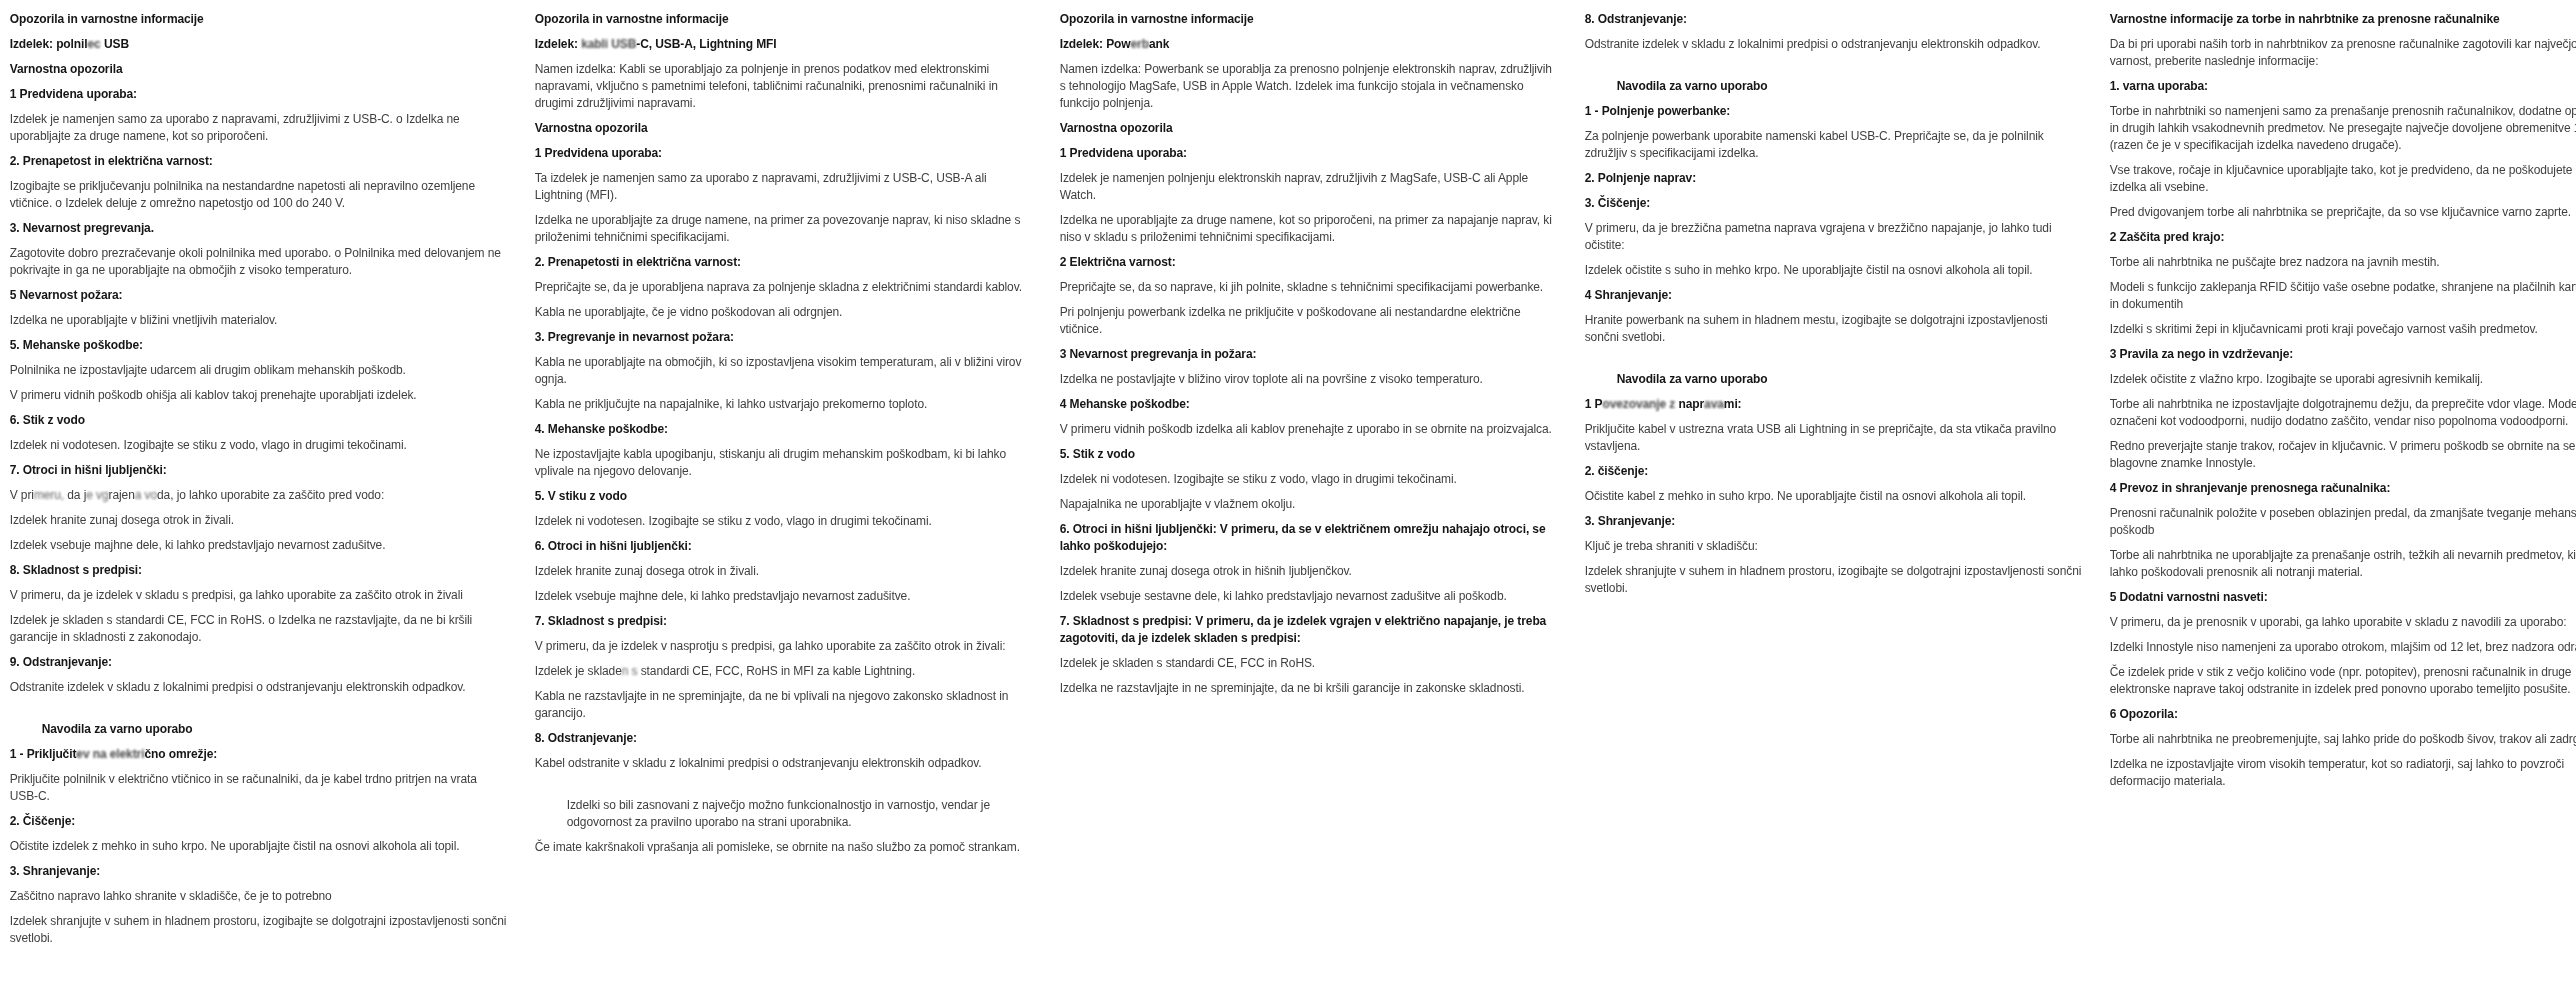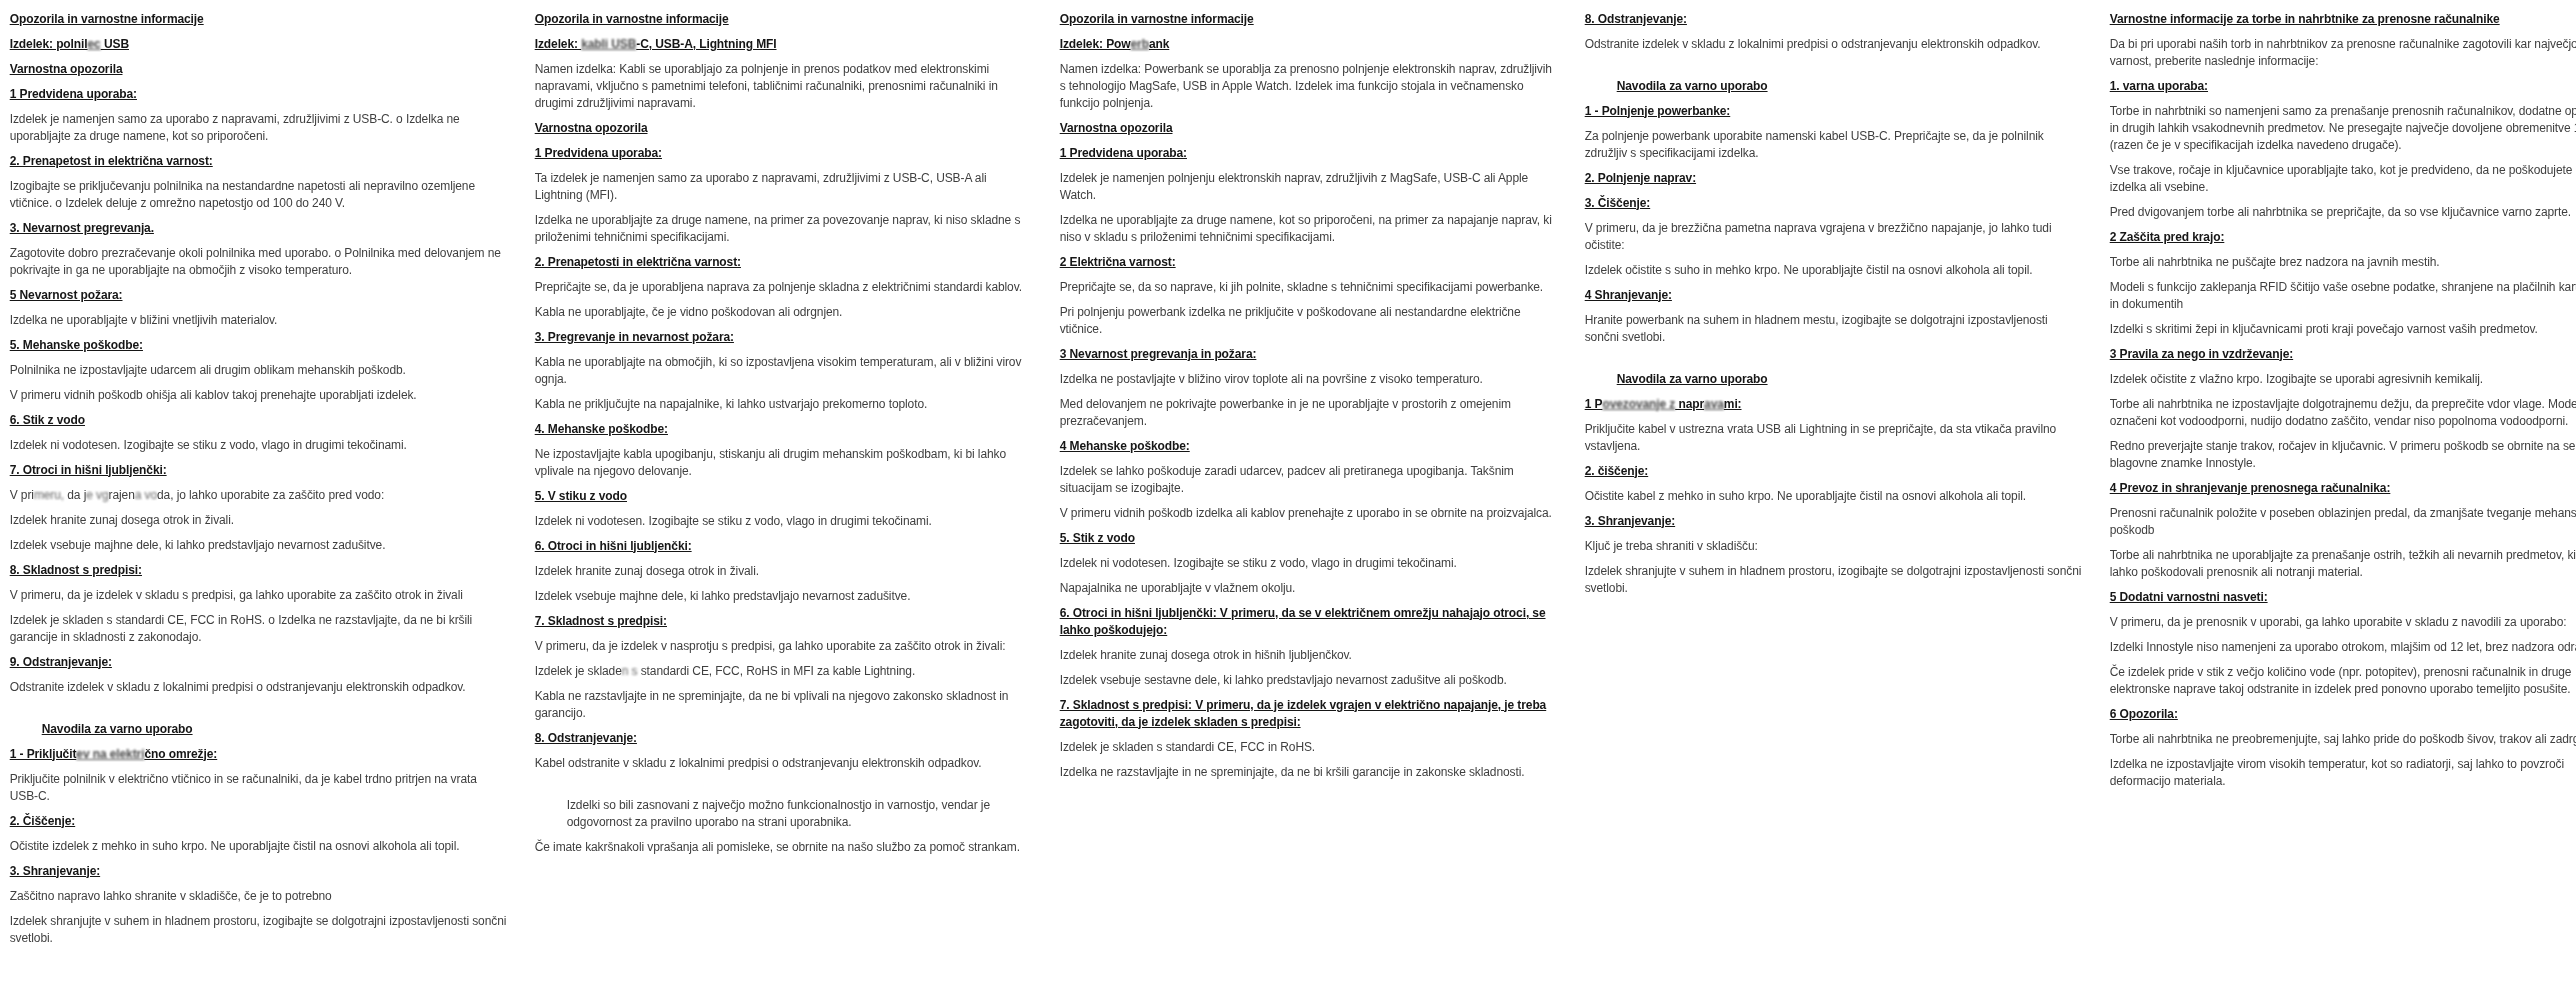--- a/index.html
+++ b/index.html
@@ -25,21 +25,20 @@
   }
   .col p, .col h3 {
     margin: 0 0 8px 0;
     font-size: 12px;
     line-height: 17px;
     letter-spacing: -0.1px;
   }
   .col h3 {
     font-weight: 700;
     color: #161616;
-    text-decoration: underline;
   }
   .col p {
     font-weight: 400;
     color: #3f3f3f;
   }
   .gap {
     margin-top: 25px !important;
     padding-left: 32px;
   }
   .blur {
@@ -122,23 +121,21 @@
       <p>Namen izdelka: Powerbank se uporablja za prenosno polnjenje elektronskih naprav, združljivih s tehnologijo MagSafe, USB in Apple Watch. Izdelek ima funkcijo stojala in večnamensko funkcijo polnjenja.</p>
       <h3>Varnostna opozorila</h3>
       <h3>1 Predvidena uporaba:</h3>
       <p>Izdelek je namenjen polnjenju elektronskih naprav, združljivih z MagSafe, USB-C ali Apple Watch.</p>
       <p>Izdelka ne uporabljajte za druge namene, kot so priporočeni, na primer za napajanje naprav, ki niso v skladu s priloženimi tehničnimi specifikacijami.</p>
       <h3>2 Električna varnost:</h3>
       <p>Prepričajte se, da so naprave, ki jih polnite, skladne s tehničnimi specifikacijami powerbanke.</p>
       <p>Pri polnjenju powerbank izdelka ne priključite v poškodovane ali nestandardne električne vtičnice.</p>
       <h3>3 Nevarnost pregrevanja in požara:</h3>
       <p>Izdelka ne postavljajte v bližino virov toplote ali na površine z visoko temperaturo.</p>
-      <p>Med delovanjem ne pokrivajte powerbanke in je ne uporabljajte v prostorih z omejenim prezračevanjem.</p>
       <h3>4 Mehanske poškodbe:</h3>
-      <p>Izdelek se lahko poškoduje zaradi udarcev, padcev ali pretiranega upogibanja. Takšnim situacijam se izogibajte.</p>
       <p>V primeru vidnih poškodb izdelka ali kablov prenehajte z uporabo in se obrnite na proizvajalca.</p>
       <h3>5. Stik z vodo</h3>
       <p>Izdelek ni vodotesen. Izogibajte se stiku z vodo, vlago in drugimi tekočinami.</p>
       <p>Napajalnika ne uporabljajte v vlažnem okolju.</p>
       <h3>6. Otroci in hišni ljubljenčki: V primeru, da se v električnem omrežju nahajajo otroci, se lahko poškodujejo:</h3>
       <p>Izdelek hranite zunaj dosega otrok in hišnih ljubljenčkov.</p>
       <p>Izdelek vsebuje sestavne dele, ki lahko predstavljajo nevarnost zadušitve ali poškodb.</p>
       <h3>7. Skladnost s predpisi: V primeru, da je izdelek vgrajen v električno napajanje, je treba zagotoviti, da je izdelek skladen s predpisi:</h3>
       <p>Izdelek je skladen s standardi CE, FCC in RoHS.</p>
       <p>Izdelka ne razstavljajte in ne spreminjajte, da ne bi kršili garancije in zakonske skladnosti.</p>

